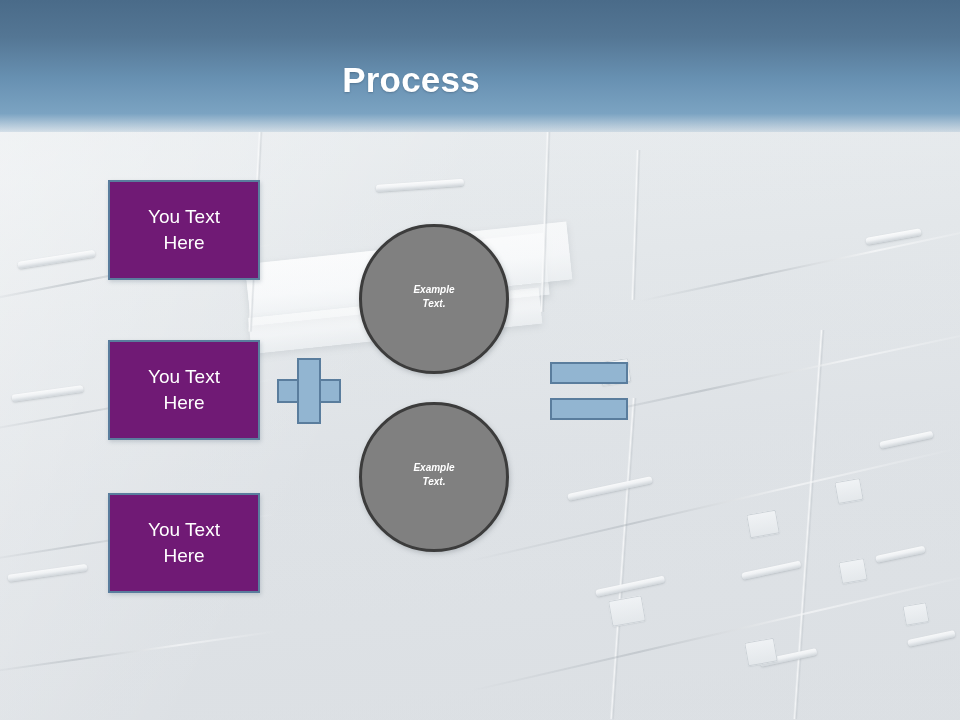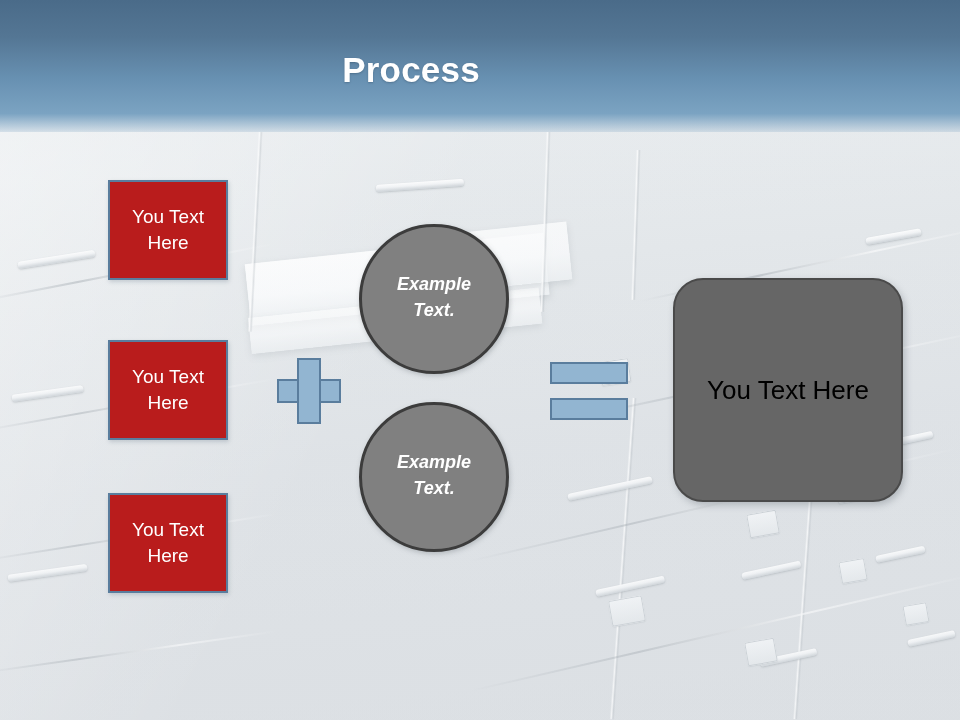--- a/index.html
+++ b/index.html
@@ -76,41 +76,41 @@
     height: 132px;
     background: linear-gradient(to bottom,
       #4a6b89 0%,
       #547694 28%,
       #6891b2 60%,
       #7ba3c2 86%,
       rgba(150,180,204,0.30) 100%);
   }
   .title {
     position: absolute;
-    top: 4px; left: 0;
+    top: 14px; left: 0;
     width: 822px;
     height: 132px;
     display: flex;
     align-items: center;
     justify-content: center;
     color: #ffffff;
     font-size: 35px;
     letter-spacing: 0.2px;
     white-space: pre;
     text-shadow: 0 1px 2px rgba(30,50,70,0.30);
   }
   .title .strong { font-weight: bold; }
   .title .light  { font-weight: normal; }
 
   
   .blue-box {
     position: absolute;
-    width: 120px;
+    width: 152px;
     height: 100px;
-    background: #b91c1c;
+    background: #701a75;
     border: 2px solid #5a7d9d;
     box-sizing: border-box;
     display: flex;
     align-items: center;
     justify-content: center;
     text-align: center;
     color: #ffffff;
     font-size: 19px;
     line-height: 1.35;
     box-shadow: 1px 2px 4px rgba(110,125,140,0.30);
@@ -144,21 +144,21 @@
     height: 150px;
     border-radius: 50%;
     background: #808080;
     border: 3px solid #3c3c3c;
     box-sizing: border-box;
     display: flex;
     align-items: center;
     justify-content: center;
     text-align: center;
     color: #ffffff;
-    font-size: 18px;
+    font-size: 10px;
     font-weight: bold;
     font-style: italic;
     line-height: 1.45;
     box-shadow: 1px 2px 5px rgba(100,108,116,0.35);
   }
   .circle .ctext { transform: translateY(-2px); }
   .c1 { left: 359px; top: 224px; }
   .c2 { left: 359px; top: 402px; }
 
   
@@ -271,15 +271,14 @@
     </div>
   <div class="circle c2">
       <span class="ctext">Example<br>Text.</span>
     </div>
 
   <div class="equals">
     <div class="ebar ebar-top"></div>
     <div class="ebar ebar-bot"></div>
   </div>
 
-  <div class="result-box">You Text Here</div>
 
 </div>
 
 </body></html>

